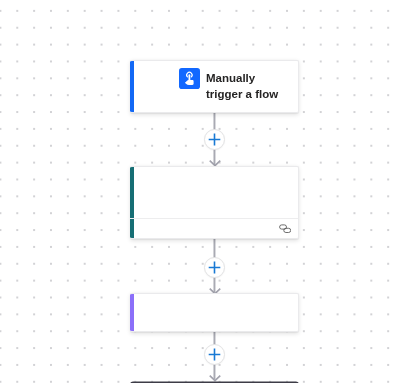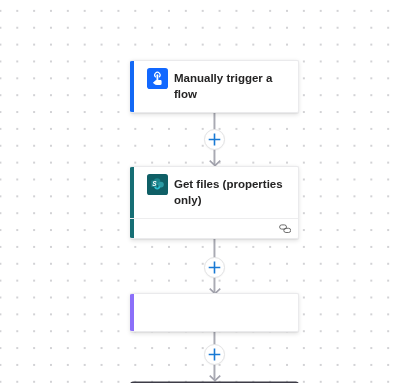--- a/index.html
+++ b/index.html
@@ -10,21 +10,21 @@
     background-color:#ffffff;
     background-image:radial-gradient(circle at 1px 1px, #d2d2d5 0.85px, rgba(255,255,255,0) 1.25px);
     background-size:16.87px 16.87px;
     background-position:-0.6px 9.9px;}
 
   .node{position:absolute;left:130px;width:169px;box-sizing:border-box;
         background:#ffffff;border:1px solid #eaeaec;border-left:none;border-radius:2px;
         box-shadow:0 1.6px 4px rgba(0,0,0,0.11), 0 0.3px 0.9px rgba(0,0,0,0.05);
         overflow:hidden;}
   .accent{position:absolute;left:0;top:0;bottom:0;width:3.6px;}
-  .nrow{display:flex;align-items:flex-start;padding:7px 9px 6px 17px;}
+  .nrow{display:flex;align-items:flex-start;padding:7px 9px 6px 17px;margin-left:32px;}
   .nicon{width:21px;height:21px;flex:0 0 21px;display:block;}
   .ntitle{margin-left:6px;font-size:11.5px;font-weight:700;color:#252424;
           line-height:16px;letter-spacing:0px;padding-top:2px;}
   .nfoot{position:absolute;left:0;right:0;bottom:0;border-top:1px solid #ededee;height:19px;
          display:flex;align-items:center;justify-content:flex-end;padding-right:7px;}
 
   .edge{position:absolute;left:212.7px;width:3.6px;
     background:linear-gradient(to right, rgba(255,255,255,0) 0%, #adaeb6 32%, #a9aab3 62%, rgba(255,255,255,0) 100%);}
   .arrowhead{position:absolute;left:208.5px;width:12px;height:7px;}
   .plus{position:absolute;left:204px;width:21px;height:21px;border-radius:50%;
@@ -61,33 +61,20 @@
           <path d="M9.5 7.2 a0.9 0.9 0 0 1 1.8 0 v5.4 h-1.8 z"></path>
           <path d="M9.5 11.95 c-0.55 0 -1.0 0.3 -1.4 0.7 l-2.2 2.1 l1.1 1.0 c0.8 0.75 1.85 1.2 2.95 1.2 h3.45 c0.68 0 1.2 -0.55 1.2 -1.2 v-2.6 c0 -0.68 -0.55 -1.2 -1.2 -1.2 z"></path>
         </g>
       </svg>
       <div class="ntitle">Manually trigger a flow</div>
     </div>
   </div>
 
   <div class="node" style="top:166px;height:73px;">
     <div class="accent" style="background-color: rgb(22, 110, 116);"></div>
-    <div class="nrow">
-      <svg class="nicon" viewBox="0 0 21 21">
-        <rect width="21" height="21" rx="2.6" fill="#0f5f66"></rect>
-        <g transform="translate(10.5,10.5) scale(0.93) translate(-10.5,-10.5)">
-          <circle cx="10.1" cy="7.2" r="3.4" fill="#1d858c"></circle>
-          <circle cx="14.2" cy="10.6" r="3.1" fill="#2a9aa3"></circle>
-          <path d="M12.7 12.4 A2.45 2.45 0 1 1 10.25 9.95" fill="none" stroke-width="1.85" stroke="#2bbfd0"></path>
-          <rect x="3.9" y="6.3" width="6.3" height="6.8" rx="0.3" fill="#1d858c"></rect>
-          <text x="7.1" y="11.95" font-size="6.9" font-family="'Liberation Sans',sans-serif" font-weight="700" font-style="italic" fill="#ffffff" text-anchor="middle">S</text>
-        </g>
-      </svg>
-      <div class="ntitle">Get files (properties only)</div>
-    </div>
     <div class="nfoot">
       <svg width="12" height="10" viewBox="0 0 12 10">
         <g fill="none" stroke-width="0.8" stroke="#4a4a4a">
           <rect x="0.6" y="0.9" width="6.9" height="4.2" rx="2.1"></rect>
           <rect x="4.8" y="4.3" width="6.9" height="4.2" rx="2.1"></rect>
         </g>
       </svg>
     </div>
   </div>
 

